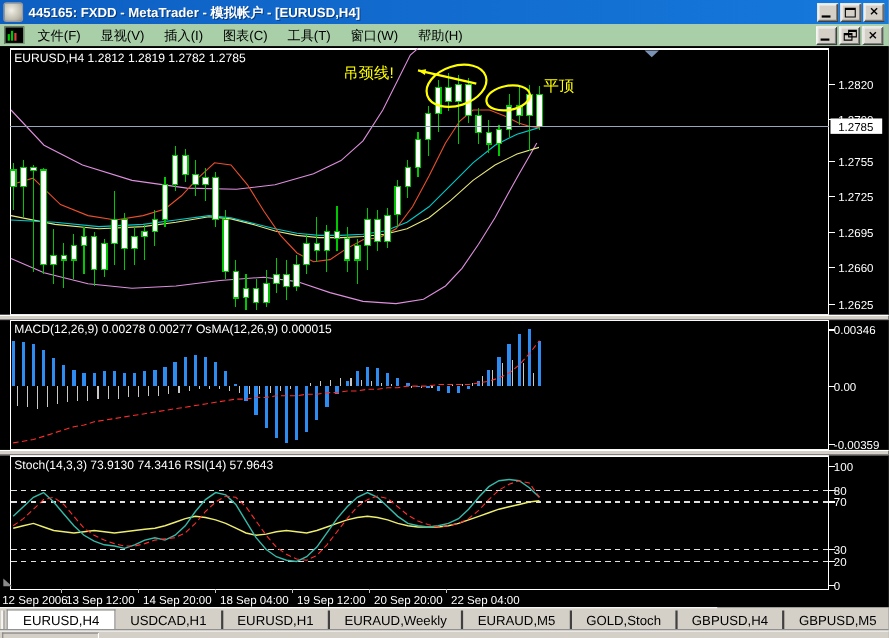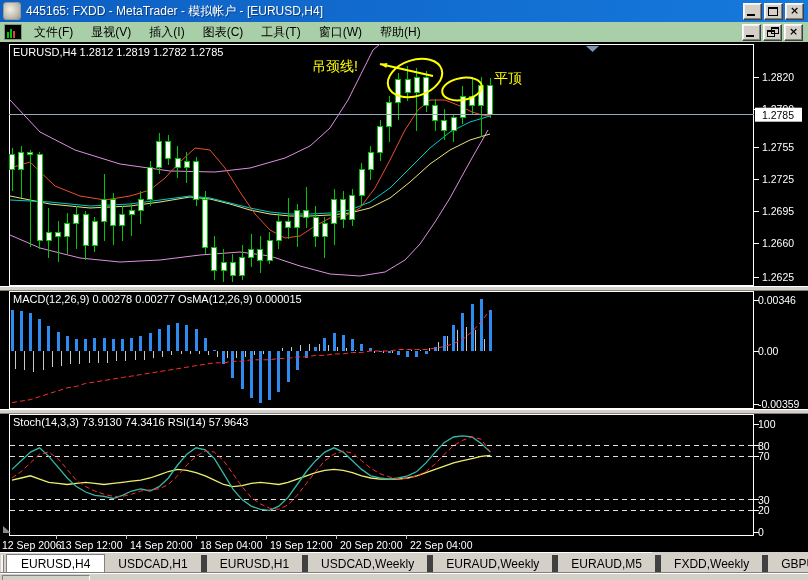--- a/index.html
+++ b/index.html
@@ -3,21 +3,21 @@
 <meta charset="utf-8">
 <style>
   html,body{margin:0;padding:0;background:#808080;}
   body{width:808px;height:580px;overflow:hidden;font-family:"Liberation Sans",sans-serif;}
   #win{position:relative;width:808px;height:580px;background:#d4d0c8;}
   
   #titlebar{position:absolute;left:0;top:0;width:808px;height:22px;
     background:linear-gradient(90deg,#0e5fc2,#1679dc);display:flex;align-items:center;}
   #app-icon{width:16px;height:16px;margin-left:3px;border:1px solid #9a9a9a;border-radius:3px;
     background:radial-gradient(circle at 40% 40%,#f2efe6,#b9b6a9 70%,#8f8c80);flex:0 0 auto;}
-  #title-text{color:#fff;font-weight:normal;font-size:12px;padding-left:5px;white-space:nowrap;
+  #title-text{color:#fff;font-weight:bold;font-size:12px;padding-left:5px;white-space:nowrap;
     text-shadow:1px 1px 0 #0b3c7a;}
   .winbtns{margin-left:auto;display:flex;gap:2px;padding-right:4px;}
   .wbtn{width:17px;height:15px;background:#d4d0c8;border:1px solid;border-color:#ffffff #404040 #404040 #ffffff;
     box-shadow:inset -1px -1px 0 #808080, inset 1px 1px 0 #f4f2ee;position:relative;}
   .g-min{position:absolute;left:3px;bottom:3px;width:8px;height:2px;background:#000;}
   .g-max{position:absolute;left:3px;top:3px;width:8px;height:6px;border:1px solid #000;border-top:2px solid #000;}
   .g-restore{position:absolute;left:3px;top:5px;width:6px;height:4px;border:1px solid #000;border-top:2px solid #000;}
   .g-restore2{position:absolute;left:7px;top:2px;width:6px;height:4px;border:1px solid #000;border-top:2px solid #000;background:#d4d0c8;}
   .g-close{position:absolute;left:0;top:0;width:100%;height:100%;text-align:center;
     font:bold 11px/14px "DejaVu Sans",sans-serif;color:#000;}
@@ -27,21 +27,21 @@
   #chart-doc-icon{width:16px;height:14px;margin:0 3px 0 4px;background:#000;border:1px solid #7f9c7f;flex:0 0 auto;}
   .menu-item{font-size:12px;color:#000;padding:2px 9px;white-space:nowrap;}
   .menubtns{margin-left:auto;display:flex;gap:2px;padding-right:5px;}
   
   #chart-region{position:absolute;left:0;top:42px;width:808px;height:510px;background:#000;}
   
   #tabbar{position:absolute;left:0;top:552px;width:652px;height:20px;background:#d4d0c8;
     border-top:1px solid #ffffff;display:flex;align-items:stretch;font-size:12px;}
   #tab-grip{width:7px;border-left:2px solid #f8f6f2;border-right:1px solid #808080;margin:2px 2px 1px 1px;}
   .tab{display:flex;align-items:center;padding:0 13px;color:#000;white-space:nowrap;
-    border-right:6px solid #404040;margin:2px 0 1px 0;}
+    border-right:2px solid #404040;margin:2px 0 1px 0;}
   .tab.active{background:#ffffff;border:1px solid #808080;border-bottom:1px solid #ffffff;margin:1px 0 0 0;
     padding:0 14px;}
   
   #statusbar{position:absolute;left:0;top:572px;width:808px;height:8px;background:#d4d0c8;
     border-top:1px solid #808080;box-shadow:inset 0 1px 0 #ffffff;}
   #status-cell{position:absolute;left:2px;top:2px;width:86px;height:5px;
     border:1px solid;border-color:#808080 #ffffff #ffffff #808080;}
   svg text{font-family:"Liberation Sans",sans-serif;}
 </style>
 </head>
@@ -398,24 +398,23 @@
         <text x="410" y="507" fill="#fff" font-size="10.5">22 Sep 04:00</text>
       </svg>
   </div>
 
   <div id="tabbar">
     <div id="tab-grip"></div>
     <div id="tabs-holder" style="display:flex;">
         <div class="tab active">EURUSD,H4</div>
         <div class="tab">USDCAD,H1</div>
         <div class="tab">EURUSD,H1</div>
-        <div class="tab">USDCAD,Weekly</div>
         <div class="tab">EURAUD,Weekly</div>
         <div class="tab">EURAUD,M5</div>
-        <div class="tab">FXDD,Weekly</div>
+        <div class="tab">GOLD,Stoch</div>
         <div class="tab">GBPUSD,H4</div>
         <div class="tab">GBPUSD,M5</div>
       </div>
 
   </div>
 
   <div id="statusbar">
     <div id="status-cell"></div>
   </div>
 

